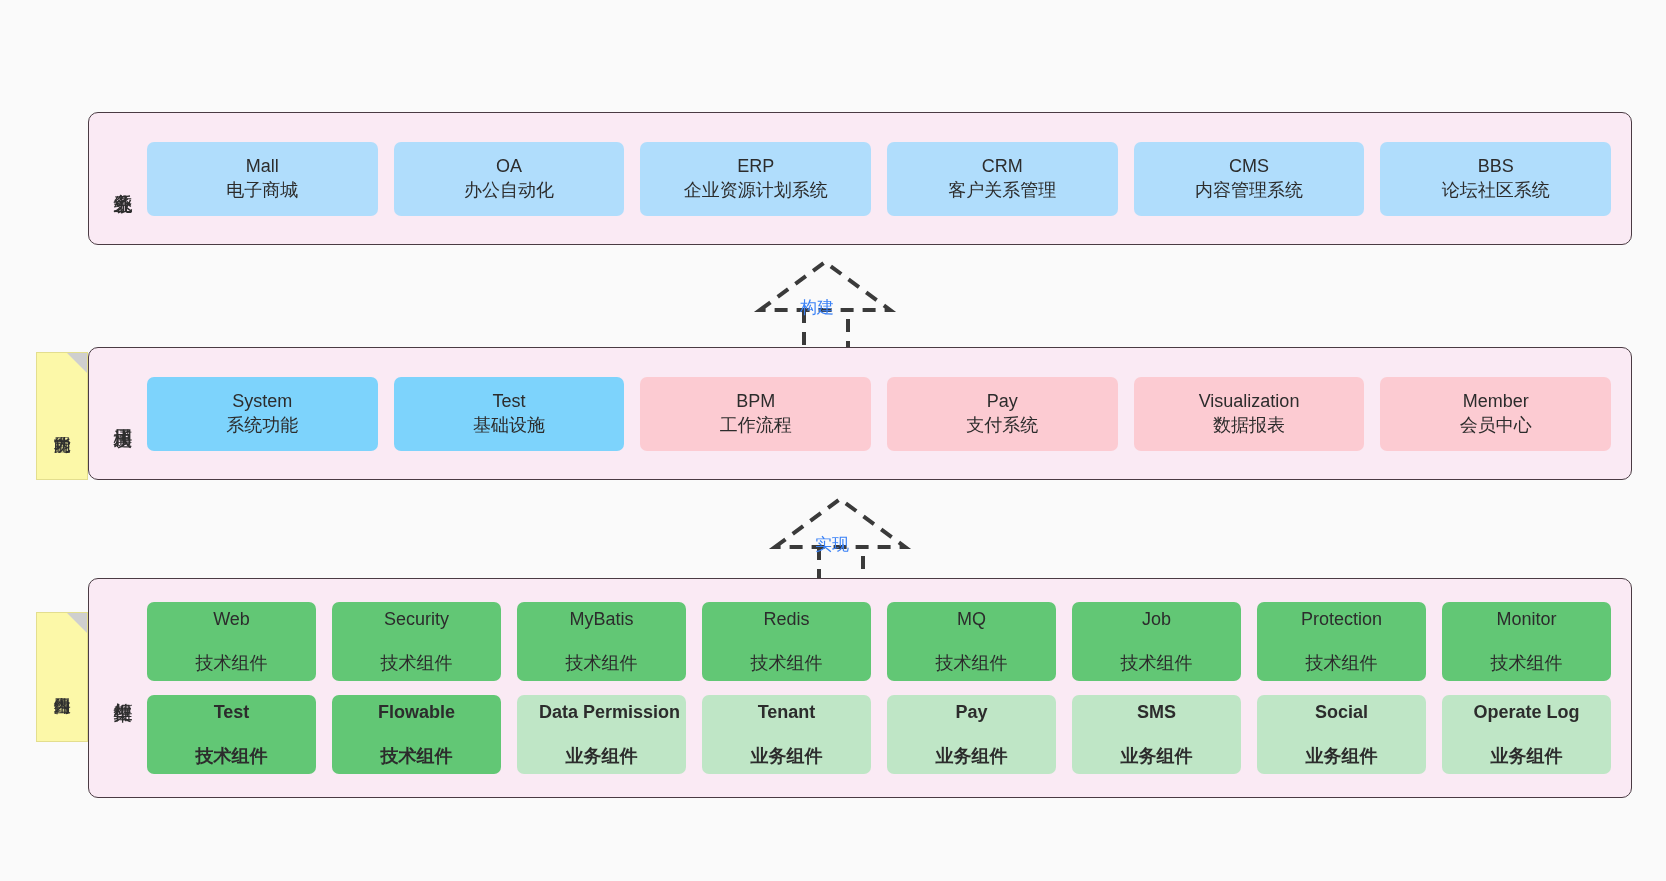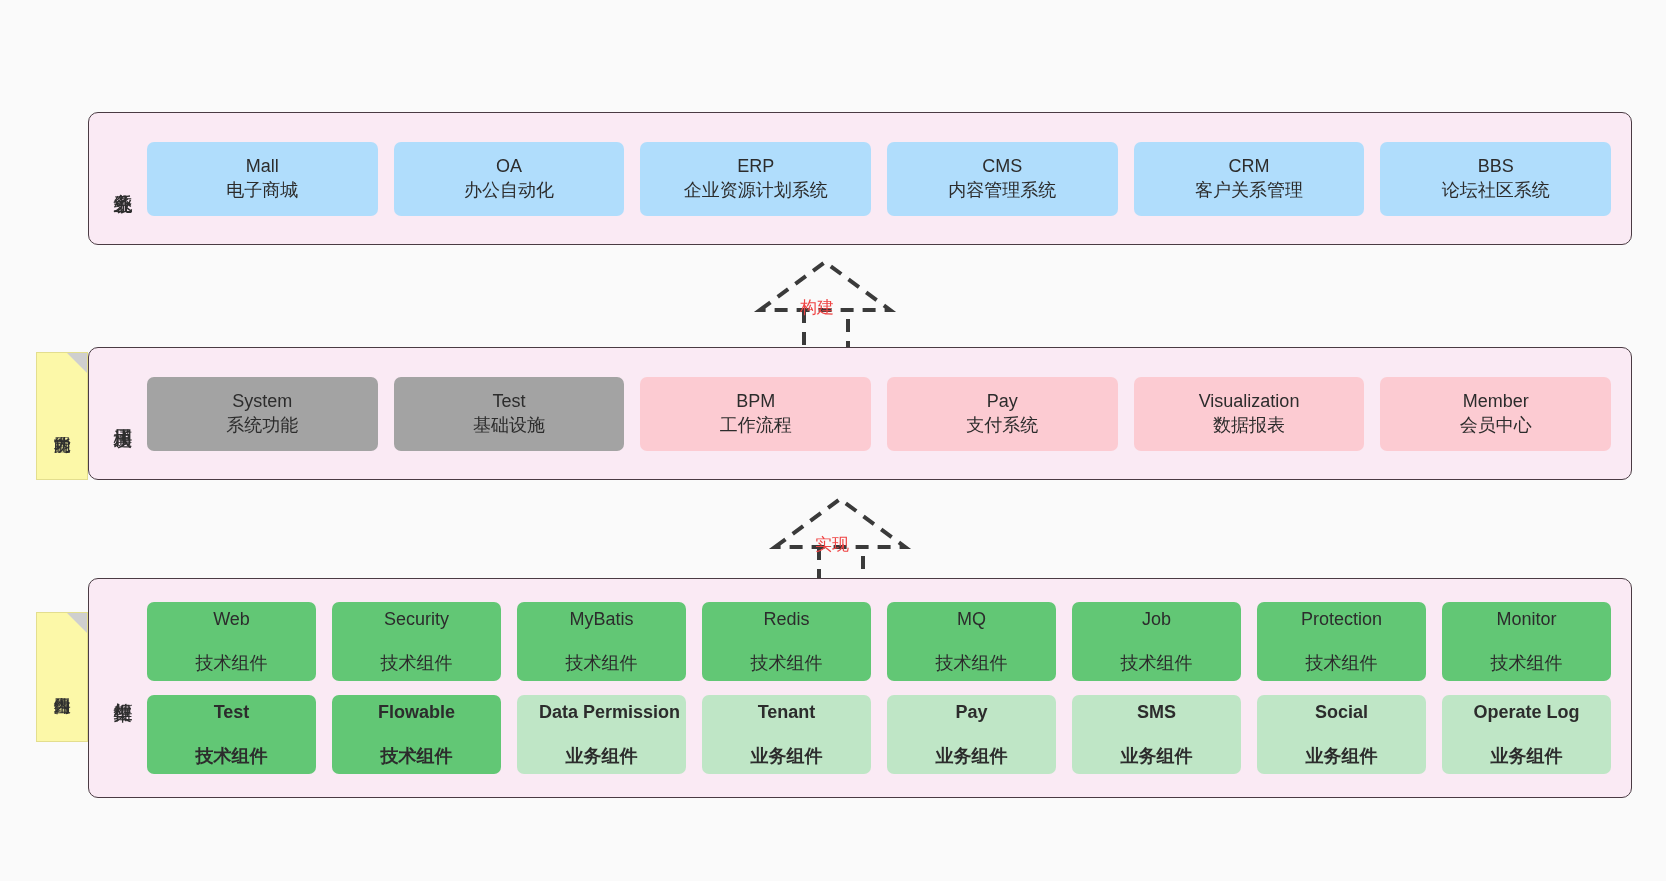--- a/index.html
+++ b/index.html
@@ -82,21 +82,21 @@
     line-height: 1.30;
     color: #2C2C2C;
     padding: 6px 4px;
     box-sizing: border-box;
   }
   .card .ln { display: block; white-space: nowrap; }
   .card .ln.wrap { white-space: normal; margin-left: 16px; }
 
   
   .c-blue       { background: #B0DDFC; }
-  .c-red        { background: #a3a3a3; }
+  .c-red        { background: #7dd3fc; }
   .c-pink       { background: #FCCBD2; }
   .c-green      { background: #62C775; }
   .c-lightgreen { background: #BFE6C6; }
 
   
   #layer-business  { left: 88px;  top: 112px; width: 1544px; height: 133px; }
   #layer-common    { left: 88px;  top: 347px; width: 1544px; height: 133px; }
   #layer-framework { left: 88px;  top: 578px; width: 1544px; height: 220px; }
 
   #layer-business  .card,
@@ -136,21 +136,21 @@
   
   .connector {
     position: absolute;
     width: 200px;
     height: 110px;
   }
   .connector svg { display: block; overflow: visible; }
   .connector-label {
     position: absolute;
     font-size: 17px;
-    color: #ef4444;
+    color: #3b82f6;
     background: transparent;
     white-space: nowrap;
     left: 60px;
     top: 46px;
   }
   #connector-build   { left: 740px; top: 250px; }
   #connector-realize { left: 755px; top: 487px; }
 </style>
 </head>
 <body>
@@ -167,26 +167,26 @@
         </div>
         <div class="card c-blue">
           <span class="ln">OA</span>
           <span class="ln">办公自动化</span>
         </div>
         <div class="card c-blue">
           <span class="ln">ERP</span>
           <span class="ln">企业资源计划系统</span>
         </div>
         <div class="card c-blue">
+          <span class="ln">CRM</span>
+          <span class="ln">客户关系管理</span>
+        </div>
+        <div class="card c-blue">
           <span class="ln">CMS</span>
           <span class="ln">内容管理系统</span>
-        </div>
-        <div class="card c-blue">
-          <span class="ln">CRM</span>
-          <span class="ln">客户关系管理</span>
         </div>
         <div class="card c-blue">
           <span class="ln">BBS</span>
           <span class="ln">论坛社区系统</span>
         </div>
       </div>
     </div>
   </div>
 
   <div class="connector" id="connector-build">

